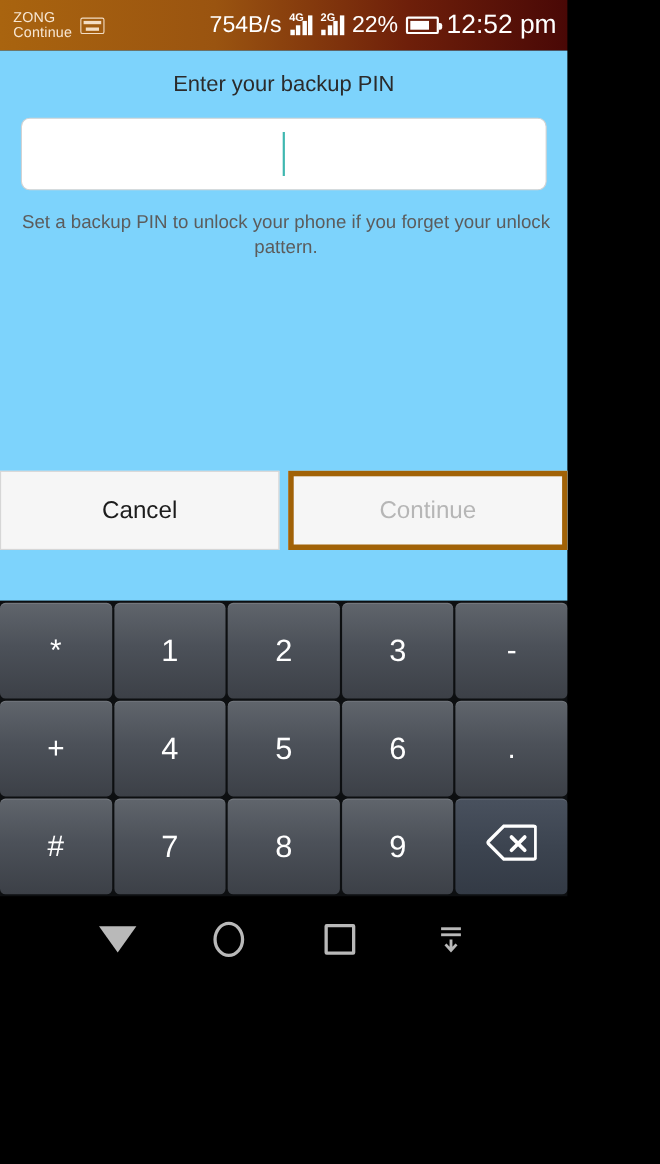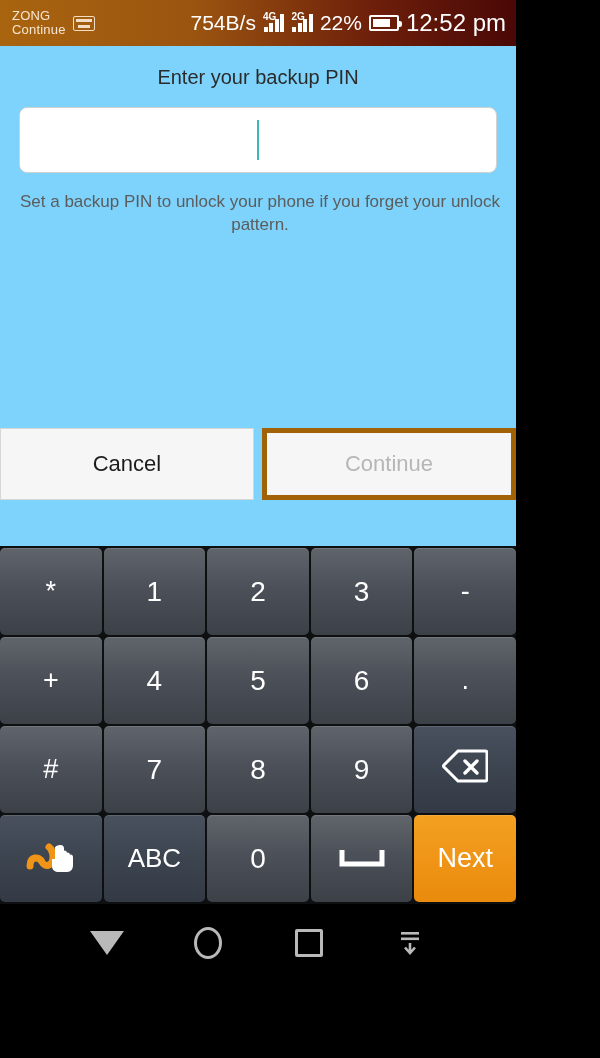--- a/index.html
+++ b/index.html
@@ -388,42 +388,20 @@
         <div class="key">
           <span>9</span>
         </div>
         <div class="key fn">
           <span><svg class="bs-icon" viewBox="0 0 46 34">
               <path d="M16 2 H43 a2 2 0 0 1 2 2 V30 a2 2 0 0 1 -2 2 H16 L2 18 a1.5 1.5 0 0 1 0 -2 Z" fill="none" stroke="#fff" stroke-width="3"></path>
               <path d="M23 12 L35 24 M35 12 L23 24" stroke="#fff" stroke-width="3.4" stroke-linecap="round"></path>
             </svg></span>
         </div>
       </div>
-      <div class="krow">
-        <div class="key fn">
-          <span><svg class="swipe-icon" viewBox="0 0 52 40">
-              <path d="M5 31 C5 21 14 21 17 27 C20 33 28 31 28 22 C28 15 24 12 24 12" fill="none" stroke="#ef9416" stroke-width="7" stroke-linecap="round"></path>
-              <path d="M30 13 L30 24 L27 24 L27 31 C27 35 30 37 34 37 L42 37 C46 37 48 34 48 30 L48 22 C48 20 46 19 45 20 C45 18 43 17 42 18 C42 16 40 15 39 16 L39 13 C39 11 37 10 36 10 C33 10 30 11 30 13 Z" fill="#fff"></path>
-            </svg></span>
-        </div>
-        <div class="key fn abc">
-          <span>ABC</span>
-        </div>
-        <div class="key">
-          <span>0</span>
-        </div>
-        <div class="key">
-          <span><svg class="space-icon" viewBox="0 0 46 20">
-              <path d="M3 2 V16 H43 V2" fill="none" stroke="#fff" stroke-width="5" stroke-linejoin="miter"></path>
-            </svg></span>
-        </div>
-        <div class="key accent">
-          <span>Next</span>
-        </div>
-      </div>
     </div>
 
   <div class="navbar">
     <div class="nav-btn">
         <span class="nav-back"></span>
       </div>
     <div class="nav-btn">
         <span class="nav-home"></span>
       </div>
     <div class="nav-btn">

